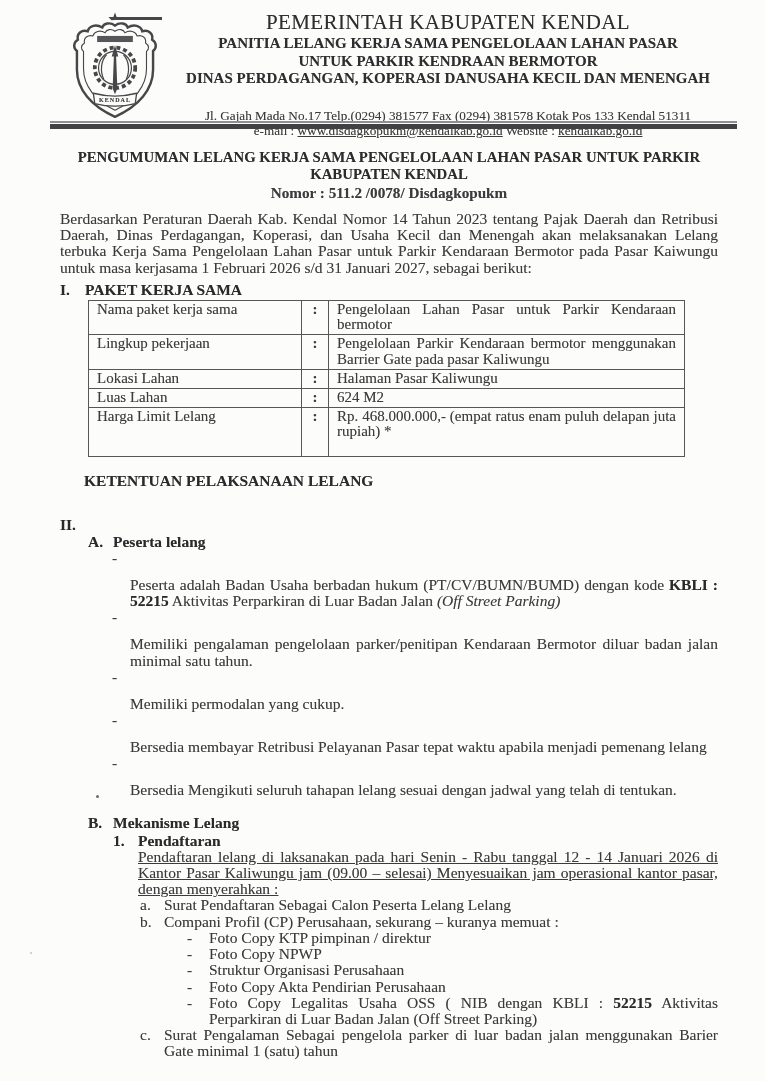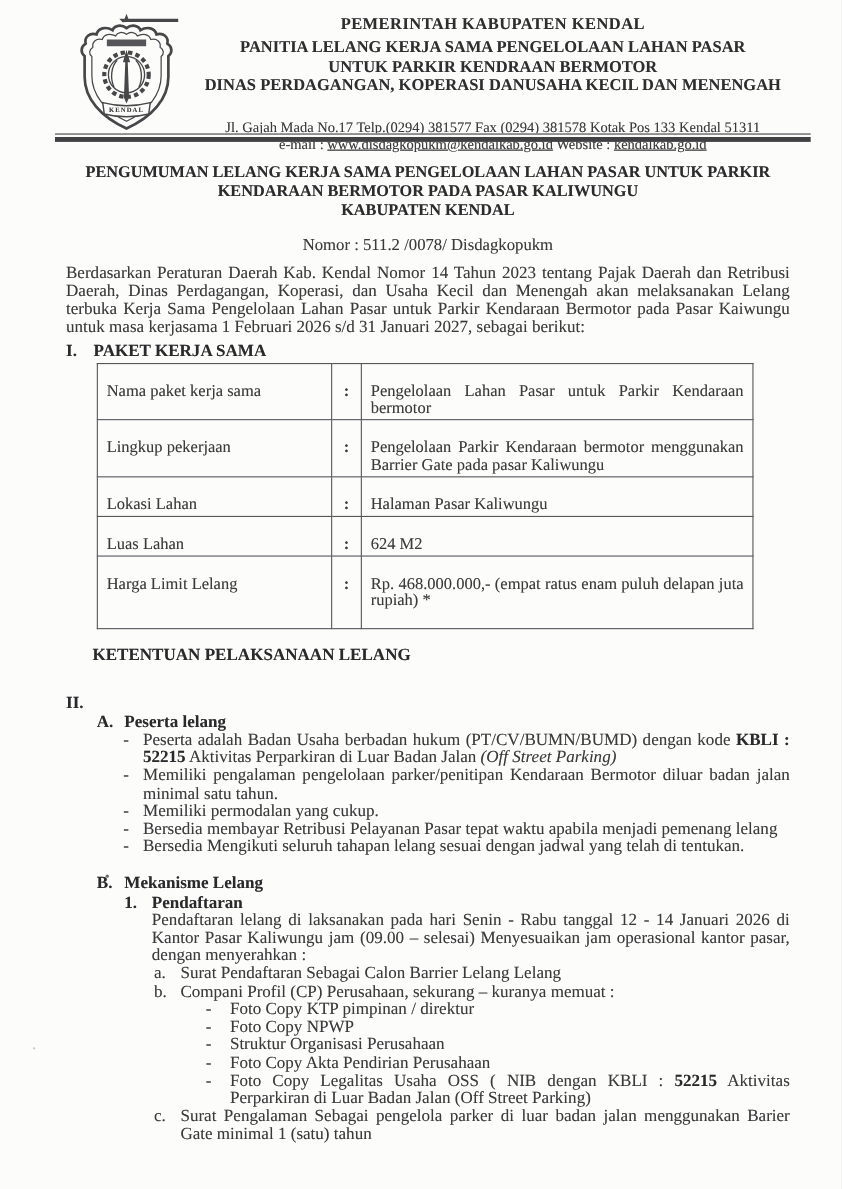--- a/index.html
+++ b/index.html
@@ -2,54 +2,54 @@
 <html><head>
 <meta charset="utf-8">
 <style>
   html,body{margin:0;padding:0;background:#e9e9e7;}
   .page{position:relative;width:765px;height:1081px;margin:0 auto;background:#fcfcfa;
         font-family:"Liberation Serif","DejaVu Serif",serif;color:#3b3b3d;overflow:hidden;
         text-shadow:0 0 .4px rgba(40,40,42,.35);}
   
   .logo{position:absolute;left:68px;top:11px;width:94px;height:110px;}
   .lh-text{position:absolute;left:162px;top:10px;width:572px;text-align:center;color:#2e2e30;}
-  .lh1{font-size:15px;font-weight:bold;letter-spacing:.4px;line-height:25px;}
+  .lh1{font-size:21px;font-weight:normal;letter-spacing:.4px;line-height:25px;}
   .lh2{font-size:15px;font-weight:bold;line-height:17.5px;}
   .lh-addr{font-size:13.2px;line-height:15.5px;margin-top:20px;color:#3b3b3d;}
   .lh-mail{font-size:13.2px;line-height:15.5px;color:#3b3b3d;}
   .lh-mail a{color:#3b3b3d;}
   .rule{position:absolute;left:50px;right:28px;top:121px;height:8px;
         background:linear-gradient(#8f8f91 0 2px,#fcfcfa 2px 3.5px,#414143 3.5px 8px);}
   
   .content{position:absolute;left:60px;top:149px;width:658px;font-size:15.5px;line-height:16.2px;}
   .doc-title{text-align:center;font-weight:bold;color:#2c2c2e;font-size:14.8px;line-height:17px;}
-  .doc-nomor{text-align:center;font-weight:normal;font-size:15.2px;margin-top:14px;color:#3b3b3d;}
+  .doc-nomor{text-align:center;font-weight:bold;font-size:15.2px;margin-top:1px;color:#3b3b3d;}
   .just{text-align:justify;text-align-last:left;}
   .intro{margin-top:10px;}
   .sec-head{margin-top:6px;font-weight:bold;color:#2a2a2c;display:flex;}
   .sec-head .sn{width:25px;flex:none;}
   .sec-head.tight .sn{width:24px;margin-top:44px;}
   
   table.paket{border-collapse:collapse;margin-left:28px;margin-top:2px;width:597px;
               font-size:15px;line-height:15.2px;table-layout:fixed;}
-  table.paket td{border:1.4px solid #55555a;padding:18px 8px 2px;vertical-align:top;margin-left:44px;}
+  table.paket td{border:1.4px solid #55555a;padding:1px 8px 2px;vertical-align:top;margin-left:44px;}
   td.c-label{width:196px;}
   td.c-sep{width:10px;text-align:center;font-weight:bold;}
   td.c-val{text-align:justify;text-align-last:left;font-family:Liberation Serif, serif;}
   tr.tall td{padding-bottom:16px;}
   
   .row{display:flex;}
   .lvlA{margin-left:28px;margin-top:1px;font-weight:bold;color:#2a2a2c;}
   .lvlA .sn{width:25px;flex:none;}
   .dash-item{display:flex;margin-left:52px;}
   .dash-item .d{width:18px;flex:none;}
-  .dash-item .tx{flex:1;text-align:justify;text-align-last:left;}
+  .dash-item .tx{flex:1;text-align:justify;text-align-last:left;margin-top:27px;}
   .num1{margin-left:53px;font-weight:bold;color:#2a2a2c;margin-top:1px;}
   .num1 .sn{width:25px;flex:none;}
-  .para1{margin-left:78px;text-align:justify;text-align-last:left;}
+  .para1{margin-left:78px;text-align:justify;text-align-last:left;text-decoration:underline;}
   .abc{display:flex;margin-left:80px;}
   .abc .sn{width:24px;flex:none;}
   .abc .tx{flex:1;text-align:justify;text-align-last:left;}
   .subdash{display:flex;margin-left:127px;}
   .subdash .d{width:22px;flex:none;}
   .subdash .tx{flex:1;text-align:justify;text-align-last:left;}
   .gapA{height:16px;}
   b{color:#2a2a2c;}
   
   .speck{position:absolute;border-radius:50%;background:#6d6d6f;}
@@ -83,21 +83,20 @@
     <div class="lh-addr">Jl. Gajah Mada No.17 Telp.(0294) 381577 Fax (0294) 381578 Kotak Pos 133 Kendal 51311</div>
     <div class="lh-mail"><span>e-mail : </span><a href="#">www.disdagkopukm@kendalkab.go.id</a><span> Website : </span><a href="#">kendalkab.go.id</a></div>
   </div>
 
   <div class="rule"></div>
 
   <div class="content">
 
     <div class="doc-title">
       <div>PENGUMUMAN LELANG KERJA SAMA PENGELOLAAN LAHAN PASAR UNTUK PARKIR</div>
-      <div>KENDARAAN BERMOTOR PADA PASAR KALIWUNGU</div>
       <div>KABUPATEN KENDAL</div>
       <div class="doc-nomor">Nomor : 511.2 /0078/ Disdagkopukm</div>
     </div>
 
     <div class="intro just">Berdasarkan Peraturan Daerah Kab. Kendal Nomor 14 Tahun 2023 tentang Pajak Daerah dan Retribusi Daerah, Dinas Perdagangan, Koperasi, dan Usaha Kecil dan Menengah akan melaksanakan Lelang terbuka Kerja Sama Pengelolaan Lahan Pasar untuk Parkir Kendaraan Bermotor pada Pasar Kaiwungu untuk masa kerjasama 1 Februari 2026 s/d 31 Januari 2027, sebagai berikut:</div>
 
     <div class="sec-head">
       <span class="sn">I.</span>
       <span>PAKET KERJA SAMA</span>
     </div>
@@ -172,21 +171,21 @@
 
     <div class="row num1">
       <span class="sn">1.</span>
       <span>Pendaftaran</span>
     </div>
 
     <div class="para1">Pendaftaran lelang di laksanakan pada hari Senin - Rabu tanggal 12 - 14 Januari 2026 di Kantor Pasar Kaliwungu jam (09.00 – selesai) Menyesuaikan jam operasional kantor pasar, dengan menyerahkan :</div>
 
     <div class="abc">
       <span class="sn">a.</span>
-      <span class="tx">Surat Pendaftaran Sebagai Calon Barrier Lelang Lelang</span>
+      <span class="tx">Surat Pendaftaran Sebagai Calon Peserta Lelang Lelang</span>
     </div>
 
     <div class="abc">
       <span class="sn">b.</span>
       <span class="tx">Compani Profil (CP) Perusahaan, sekurang – kuranya memuat :</span>
     </div>
 
     <div class="subdash">
       <span class="d">-</span>
       <span class="tx">Foto Copy KTP pimpinan / direktur</span>

